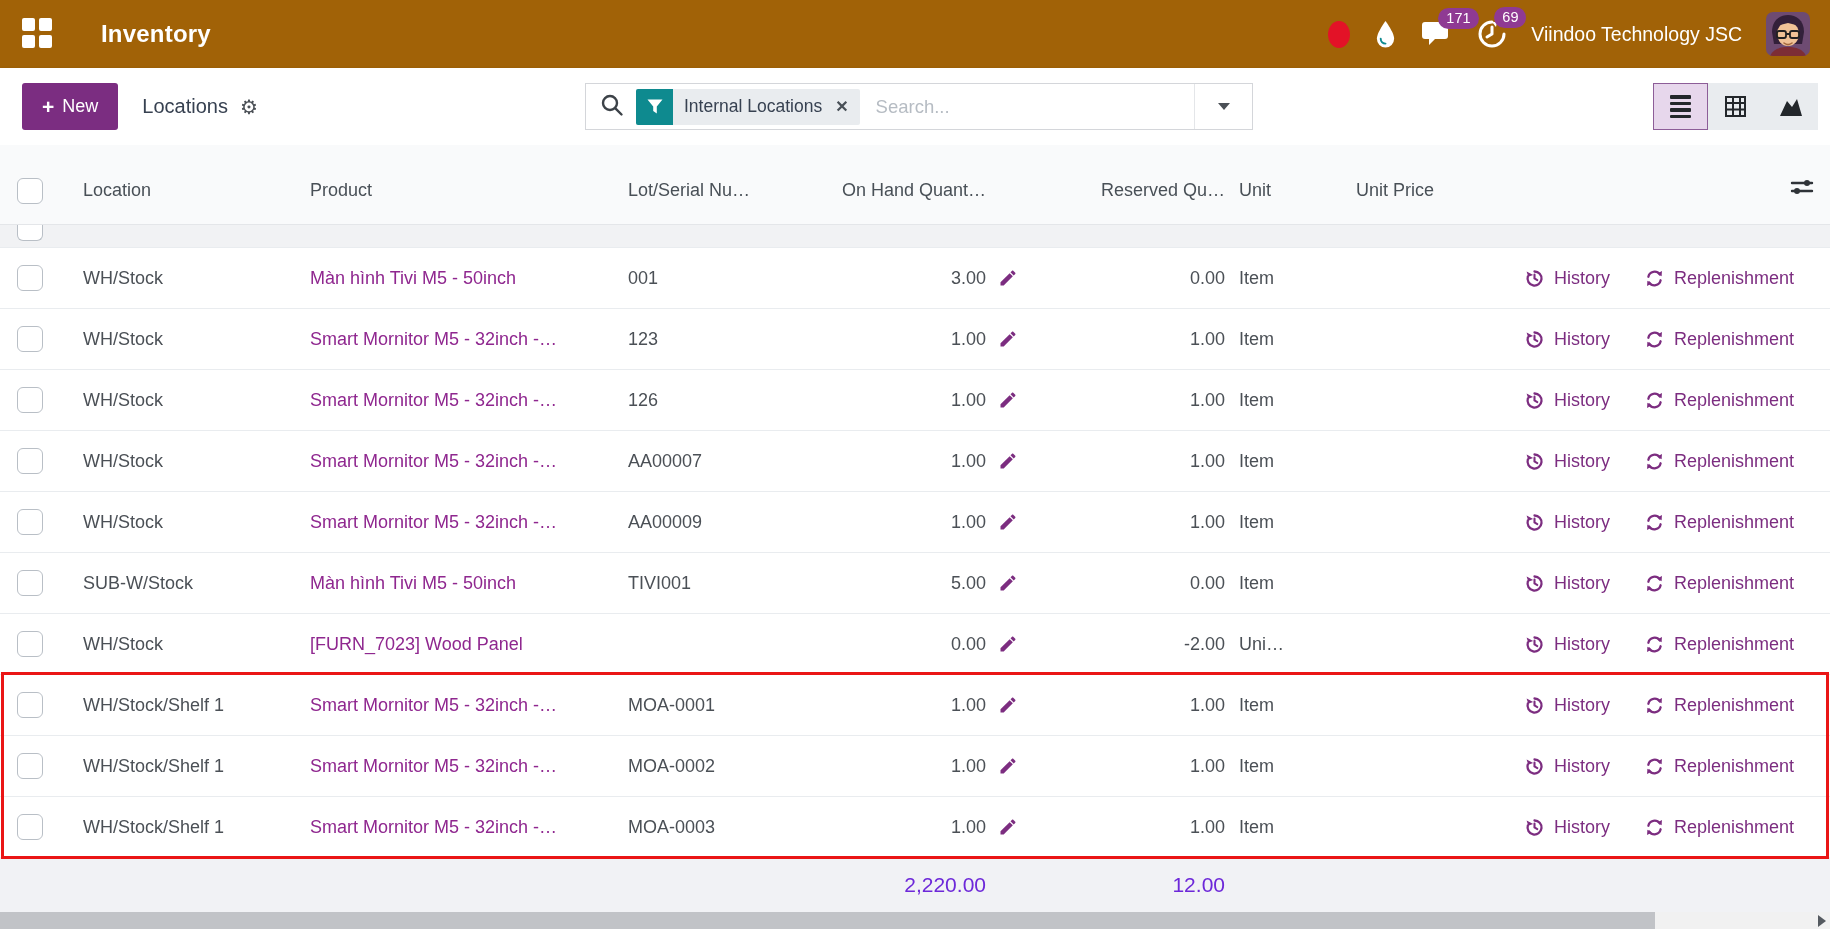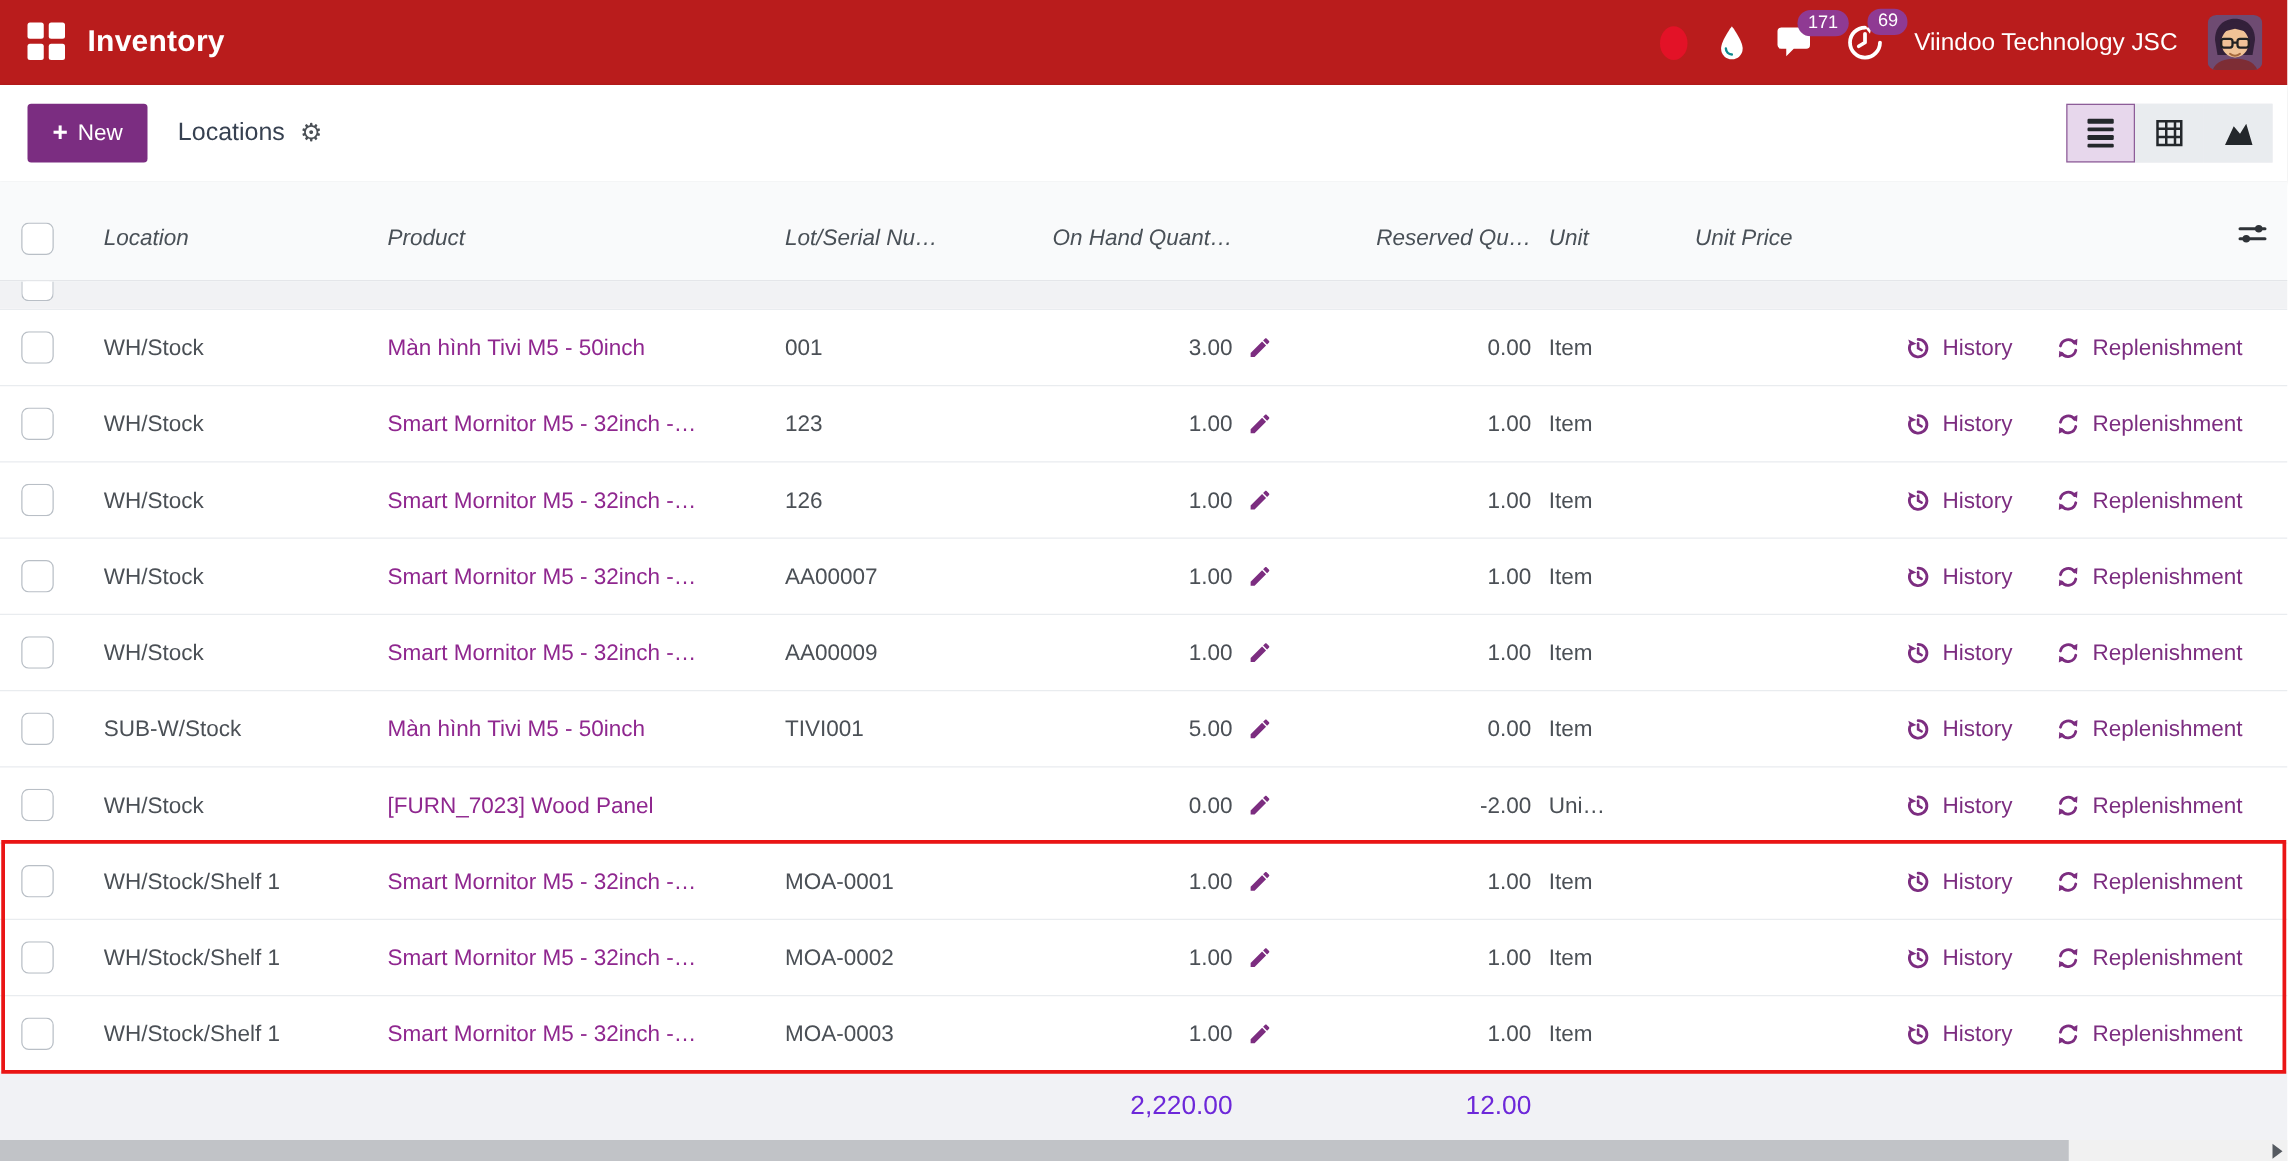--- a/index.html
+++ b/index.html
@@ -1,21 +1,21 @@
 <!DOCTYPE html>
 <html><head>
 <meta charset="utf-8">
 <style>
   * { box-sizing: border-box; margin: 0; padding: 0; }
   html,body { width:1830px; height:929px; overflow:hidden; background:#fff;
     font-family:"Liberation Sans", sans-serif; color:#4b5056; }
 
   
-  .topbar { height:68px; background:#b91c1c; display:flex; align-items:center;
-    color:#fff; padding:0 14px; }
+  .topbar { height:68px; background:#a16207; display:flex; align-items:center;
+    color:#fff; padding:0 14px;gap:31px; }
   .apps-icon { width:32px; height:32px; margin:0 16px 0 8px; display:grid;
     grid-template-columns:13px 13px; grid-template-rows:13px 13px; gap:4px; cursor:pointer; }
   .apps-icon span { background:#fff; border-radius:2px; }
   .brand { font-size:24px; font-weight:700; margin-right:34px; letter-spacing:.2px; cursor:pointer; }
   .menu { display:flex; gap:36px; font-size:18.5px; }
   .menu .mi { cursor:pointer; white-space:nowrap; }
   .nav-right { margin-left:auto; display:flex; align-items:center; gap:24px; padding-right:6px; }
   .rec-dot { width:22px; height:27px; border-radius:50%; background:#e31227; }
   .nav-ico { position:relative; display:flex; align-items:center; cursor:pointer; }
   .badge { position:absolute; top:-12px; left:17px; background:#8f3a93; color:#fff;
@@ -54,21 +54,21 @@
   .pg-btn + .pg-btn { margin-left:3px; }
   .views { position:absolute; right:12px; display:flex; }
   .vw-btn { width:55px; height:47px; background:#e9ecef; border:1px solid #e9ecef;
     display:flex; align-items:center; justify-content:center; cursor:pointer; }
   .vw-btn.active { background:#e7d7ec; border-color:#8d5d98; }
   .list-glyph { display:grid; gap:3px; }
   .list-glyph span { width:21px; height:3.5px; background:#23272b; border-radius:1px; }
 
   
   .thead { height:80px; display:flex; align-items:center; padding-top:12px;
-    background:#f9fafb; border-bottom:1px solid #e4e6e9; position:relative;font-style:italic; }
+    background:#f9fafb; border-bottom:1px solid #e4e6e9; position:relative; }
   .thead .cell { font-size:18px; color:#495057; }
   .cell { flex:none; overflow:hidden; white-space:nowrap; }
   .c-cb   { width:60px; display:flex; justify-content:center; }
   .c-loc  { width:235px; padding-left:23px; }
   .c-prod { width:315px; padding-left:15px; }
   .c-lot  { width:190px; padding-left:18px; }
   .c-onhand { width:230px; display:flex; align-items:center; }
   .c-onhand .num { flex:1; text-align:right; }
   .c-onhand .pencil-slot { width:44px; display:flex; justify-content:center; flex:none; }
   .c-res  { width:195px; text-align:right; }
@@ -153,20 +153,41 @@
 </nav>
 
 <div class="cpanel">
   <button class="btn-purple">
     <span class="btn-plus">+</span>
     <span>New</span>
   </button>
   <span class="view-title">Locations</span>
   <span class="gear">⚙</span>
 
+  <div class="searchbox">
+    <span class="mag">
+      <svg width="24" height="24" viewBox="0 0 24 24">
+          <circle cx="10" cy="10" r="7" stroke="#3c4248" stroke-width="2.4" fill="none"></circle>
+          <path d="M15.4 15.4L21.5 21.5" stroke="#3c4248" stroke-width="2.4" stroke-linecap="round"></path>
+        </svg>
+    </span>
+    <span class="facet">
+      <span class="facet-funnel">
+        <svg width="16" height="15" viewBox="0 0 16 15">
+            <path d="M0.5 0.5h15l-5.7 7v7l-3.6-2.4V7.5z" fill="#fff"></path>
+          </svg>
+      </span>
+      <span class="facet-label">Internal Locations</span>
+      <span class="facet-x">✕</span>
+    </span>
+    <span class="search-ph">Search...</span>
+    <span class="caret-sec">
+      <span class="caret-down"></span>
+    </span>
+  </div>
 
 
   <div class="views">
     <span class="vw-btn active">
       <span class="list-glyph">
           <span></span>
           <span></span>
           <span></span>
           <span></span>
         </span>

